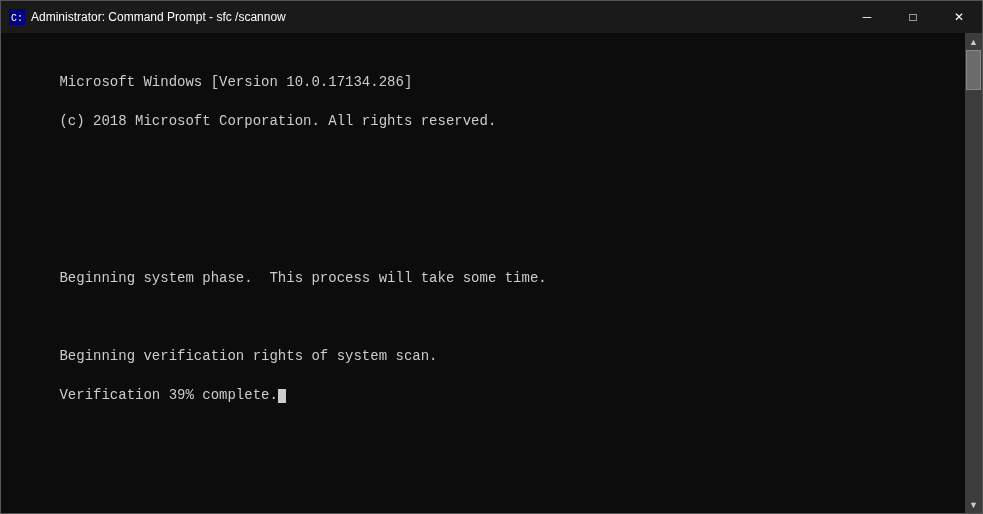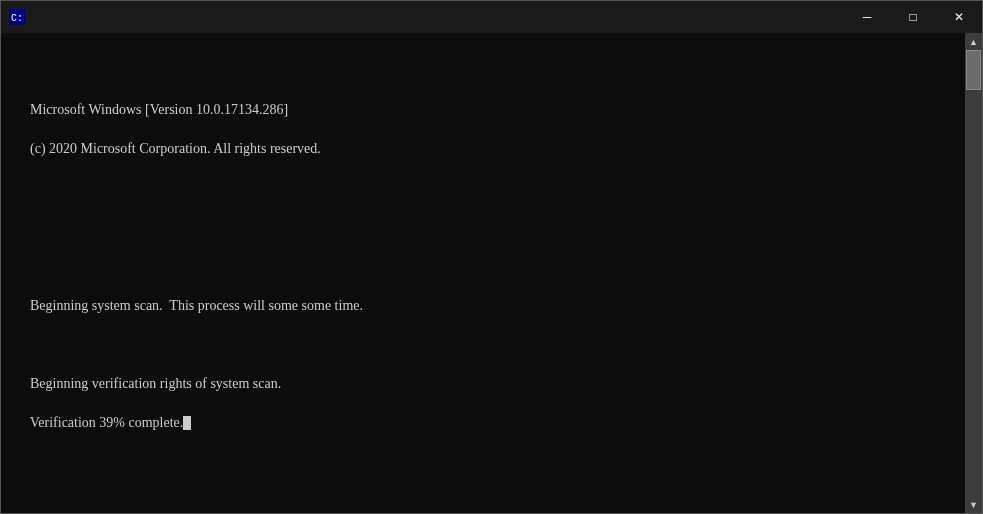--- a/index.html
+++ b/index.html
@@ -80,28 +80,27 @@
 
     .terminal-body {
       background: #0c0c0c;
       flex: 1;
       display: flex;
       overflow: hidden;
     }
 
     .terminal-content {
       flex: 1;
-      padding: 0 8px;
+      padding: 20px 8px;
       color: #cccccc;
       font-size: 14px;
       line-height: 1.4;
-      font-family: Liberation Serif, serif;
+      font-family: Liberation Mono, monospace;
       overflow-y: auto;
       white-space: pre;
-      margin-top: 47px;
     }
 
     .scrollbar {
       width: 17px;
       background: #3c3c3c;
       display: flex;
       flex-direction: column;
       align-items: center;
       flex-shrink: 0;
     }
@@ -149,35 +148,36 @@
 <body>
 
 <div class="window">
   <div class="titlebar">
     <div class="titlebar-icon">
       <svg viewBox="0 0 16 16" xmlns="http://www.w3.org/2000/svg">
         <rect width="16" height="16" fill="#000080"></rect>
         <text x="2" y="12" font-size="10" fill="white" font-family="Courier New">C:</text>
       </svg>
     </div>
+    <span class="titlebar-title">Administrator: Command Prompt - sfc /scannow</span>
     <div class="titlebar-controls">
       <button class="titlebar-btn">─</button>
       <button class="titlebar-btn">□</button>
       <button class="titlebar-btn close">✕</button>
     </div>
   </div>
 
   <div class="terminal-body">
     <div class="terminal-content">
       <span>Microsoft Windows [Version 10.0.17134.286]</span><br>
-      <span>(c) 2020 Microsoft Corporation. All rights reserved.</span><br>
+      <span>(c) 2018 Microsoft Corporation. All rights reserved.</span><br>
       <br>
       <br>
       <br>
-      <span>Beginning system scan.  This process will some some time.</span><br>
+      <span>Beginning system phase.  This process will take some time.</span><br>
       <br>
       <span>Beginning verification rights of system scan.</span><br>
       <span>Verification 39% complete.</span><span class="cursor"></span>
     </div>
 
     <div class="scrollbar">
       <button class="scrollbar-arrow">▲</button>
       <div class="scrollbar-track">
         <div class="scrollbar-thumb"></div>
       </div>

